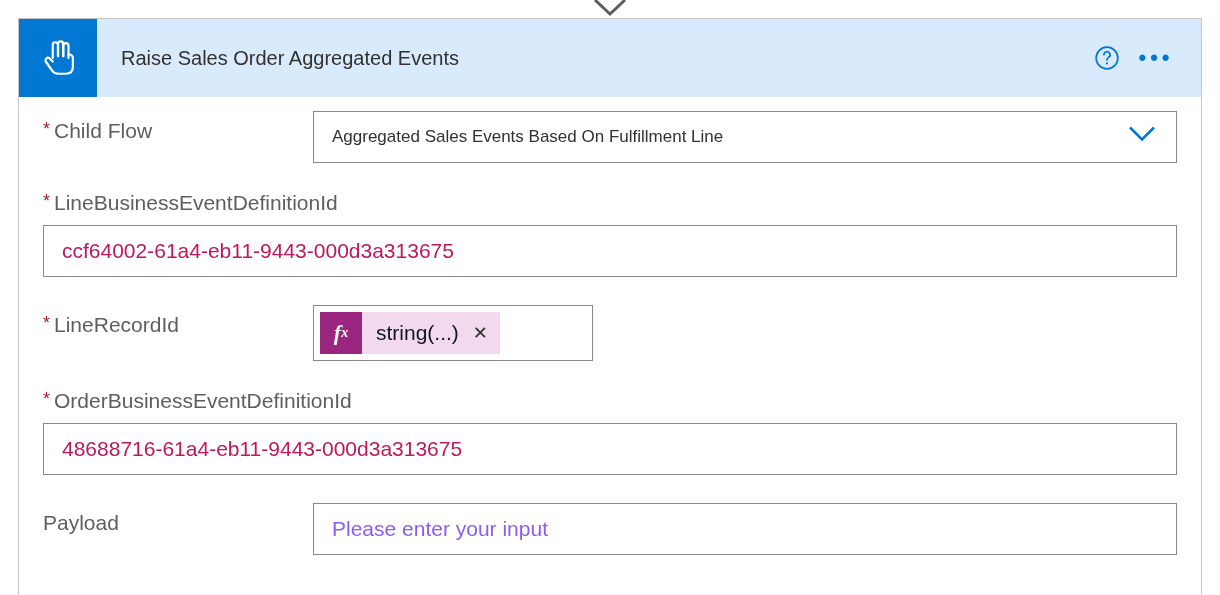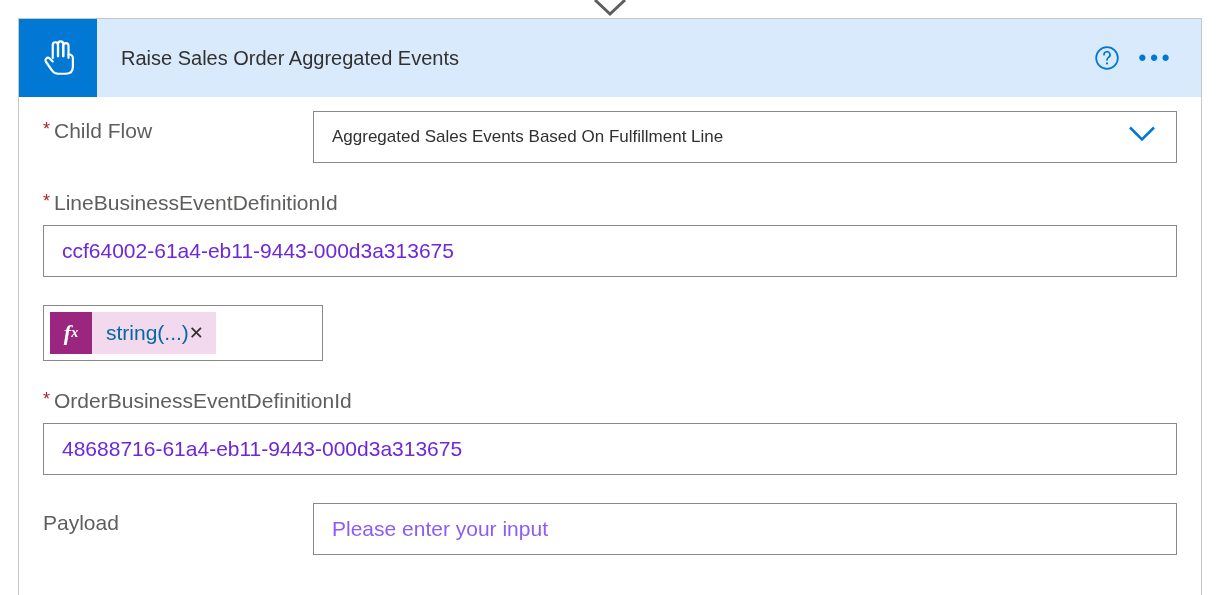--- a/index.html
+++ b/index.html
@@ -103,21 +103,21 @@
   }
 
   .text-input {
     height: 52px;
     border: 1px solid #8a8886;
     background: #fff;
     display: flex;
     align-items: center;
     padding: 0 18px;
     font-size: 21px;
-    color: #6d28d9;
+    color: #be185d;
     width: 100%;
   }
   .text-input.placeholder { color: #8b5cf6; }
 
   .expr-wrap {
     flex: 1 1 auto;
     border: 1px solid #8a8886;
     height: 56px;
     display: flex;
     align-items: center;
@@ -137,22 +137,22 @@
     color: #fff;
     display: flex; align-items: center; justify-content: center;
     font-style: italic;
     font-family: "Times New Roman", serif;
     font-size: 22px;
     font-weight: 600;
     margin-right: 14px;
   }
   .expr-token .txt {
     font-size: 21px;
-    color: #0369a1;
-    margin-right: 0;
+    color: #0f172a;
+    margin-right: 14px;
   }
   .expr-token .x {
     font-size: 18px;
     color: #323130;
     cursor: pointer;
   }
 
 </style>
 </head>
 <body>
@@ -203,20 +203,21 @@
       </div>
 
       <div class="row stacked">
         <div class="label req">LineBusinessEventDefinitionId</div>
         <div class="text-input">
           <span>ccf64002-61a4-eb11-9443-000d3a313675</span>
         </div>
       </div>
 
       <div class="row">
+        <div class="label req">LineRecordId</div>
         <div class="expr-wrap">
           <div class="expr-token">
             <div class="fx">
                 <span>f</span>
                 <span style="font-size:14px;vertical-align:sub;">x</span>
               </div>
             <div class="txt">string(...)</div>
             <div class="x">✕</div>
           </div>
         </div>

